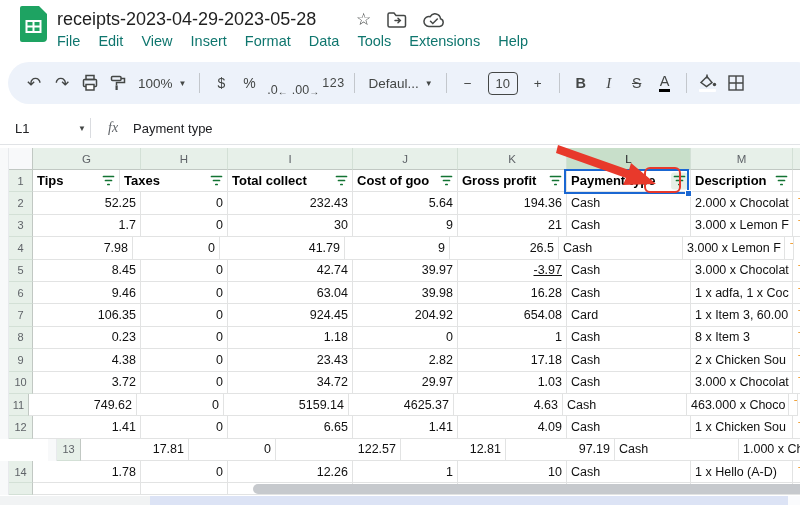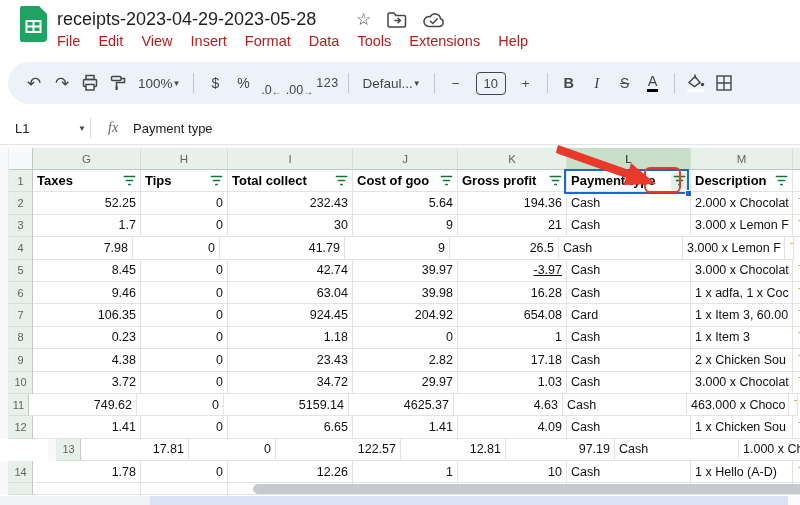--- a/index.html
+++ b/index.html
@@ -5,32 +5,32 @@
   * { box-sizing: border-box; margin: 0; padding: 0; }
   html,body { width:800px; height:505px; overflow:hidden; background:#fff;
     font-family:"Liberation Sans", sans-serif; position:relative; }
   .abs { position:absolute; }
 
   
   .logo { left:20px; top:6px; }
   .doc-title { left:57px; top:9px; font-size:18px; color:#1f1f1f; white-space:nowrap; }
   .doc-icons { left:356px; top:11px; display:flex; gap:16px; align-items:center; color:#444746; }
   .star-glyph { font-size:17px; line-height:18px; }
-  .menubar { left:48px; top:31px; display:flex; font-size:14.5px; color:#b91c1c; }
+  .menubar { left:48px; top:31px; display:flex; font-size:14.5px; color:#0f766e; }
   .menu-item { padding:2px 9px; border-radius:4px; cursor:default; }
 
   
   .toolbar { left:8px; top:62px; width:810px; height:42px; background:#edf2fa;
     border-radius:21px; display:flex; align-items:center; padding:0 12px;
     font-size:13.5px; color:#444746; }
   .tb-btn { min-width:28px; height:28px; display:flex; align-items:center;
     justify-content:center; border-radius:4px; white-space:nowrap; }
   .tb-glyph { font-size:17px; }
   .tb-div { width:1px; height:20px; background:#c3c7cc; margin:0 7px; flex:none; }
-  .tb-drop { display:flex; align-items:center; padding:0 6px; }
+  .tb-drop { display:flex; align-items:center; gap:6px; padding:0 6px; }
   .caret { font-size:8px; color:#444746; }
   .money { font-size:14px; }
   .dec { font-size:12.5px; display:flex; align-items:flex-end; }
   .dec small { font-size:10px; line-height:10px; }
   .fmt123 { font-size:12.5px; letter-spacing:0.5px; }
   .size-box { width:30px; height:23px; border:1px solid #444746; border-radius:4px;
     display:flex; align-items:center; justify-content:center; font-size:13px;
     background:#edf2fa; margin:0 6px; }
   .b-bold { font-weight:700; font-size:14.5px; }
   .b-italic { font-style:italic; font-family:"Liberation Serif", serif; font-size:15px; }
@@ -206,36 +206,36 @@
       <div class="cell col-letter" style="width: 125px; height: 22px;">I</div>
       <div class="cell col-letter" style="width: 105px; height: 22px;">J</div>
       <div class="cell col-letter" style="width: 109px; height: 22px;">K</div>
       <div class="cell col-letter col-letter-selected" style="width: 124px; height: 22px;">L</div>
       <div class="cell col-letter" style="width: 102px; height: 22px;">M</div>
       <div class="cell col-letter" style="width: 9px; height: 22px;"></div>
     </div>
     <div class="g-row" style="height: 22.4px;">
       <div class="cell left-strip" style="width: 7px; height: 22.4px;"></div>
       <div class="cell gutter" style="width: 24px; height: 22.4px;">1</div>
+      <div class="cell hcell" style="width: 87px; height: 22.4px;">
+        <span>Tips</span>
+        <span class="filter-btn">
+          <span style="display:flex">
+            <svg width="13" height="12" viewBox="0 0 13 12">
+              <g stroke="#137333" stroke-width="1.7" stroke-linecap="round">
+                <line x1="1.5" y1="2" x2="11.5" y2="2"></line>
+                <line x1="3.5" y1="6" x2="9.5" y2="6"></line>
+                <line x1="5.8" y1="10" x2="7.2" y2="10"></line>
+              </g>
+            </svg>
+          </span>
+        </span>
+      </div>
       <div class="cell hcell" style="width: 108px; height: 22.4px;">
         <span>Taxes</span>
-        <span class="filter-btn">
-          <span style="display:flex">
-            <svg width="13" height="12" viewBox="0 0 13 12">
-              <g stroke="#137333" stroke-width="1.7" stroke-linecap="round">
-                <line x1="1.5" y1="2" x2="11.5" y2="2"></line>
-                <line x1="3.5" y1="6" x2="9.5" y2="6"></line>
-                <line x1="5.8" y1="10" x2="7.2" y2="10"></line>
-              </g>
-            </svg>
-          </span>
-        </span>
-      </div>
-      <div class="cell hcell" style="width: 87px; height: 22.4px;">
-        <span>Tips</span>
         <span class="filter-btn">
           <span style="display:flex">
             <svg width="13" height="12" viewBox="0 0 13 12">
               <g stroke="#137333" stroke-width="1.7" stroke-linecap="round">
                 <line x1="1.5" y1="2" x2="11.5" y2="2"></line>
                 <line x1="3.5" y1="6" x2="9.5" y2="6"></line>
                 <line x1="5.8" y1="10" x2="7.2" y2="10"></line>
               </g>
             </svg>
           </span>
@@ -399,21 +399,21 @@
     </div>
     <div class="g-row" style="height: 22.4px;">
       <div class="cell left-strip" style="width: 7px; height: 22.4px;"></div>
       <div class="cell gutter" style="width: 24px; height: 22.4px;">8</div>
       <div class="cell num" style="width: 108px; height: 22.4px;">0.23</div>
       <div class="cell num" style="width: 87px; height: 22.4px;">0</div>
       <div class="cell num" style="width: 125px; height: 22.4px;">1.18</div>
       <div class="cell num" style="width: 105px; height: 22.4px;">0</div>
       <div class="cell num" style="width: 109px; height: 22.4px;">1</div>
       <div class="cell" style="width: 124px; height: 22.4px;">Cash</div>
-      <div class="cell" style="width: 102px; height: 22.4px;">1 x Item 3</div>
+      <div class="cell" style="width: 102px; height: 22.4px;">8 x Item 3</div>
       <div class="cell" style="width: 9px; height: 22.4px;">
         <span class="frag">T</span>
       </div>
     </div>
     <div class="g-row" style="height: 22.4px;">
       <div class="cell left-strip" style="width: 7px; height: 22.4px;"></div>
       <div class="cell gutter" style="width: 24px; height: 22.4px;">9</div>
       <div class="cell num" style="width: 108px; height: 22.4px;">4.38</div>
       <div class="cell num" style="width: 87px; height: 22.4px;">0</div>
       <div class="cell num" style="width: 125px; height: 22.4px;">23.43</div>

